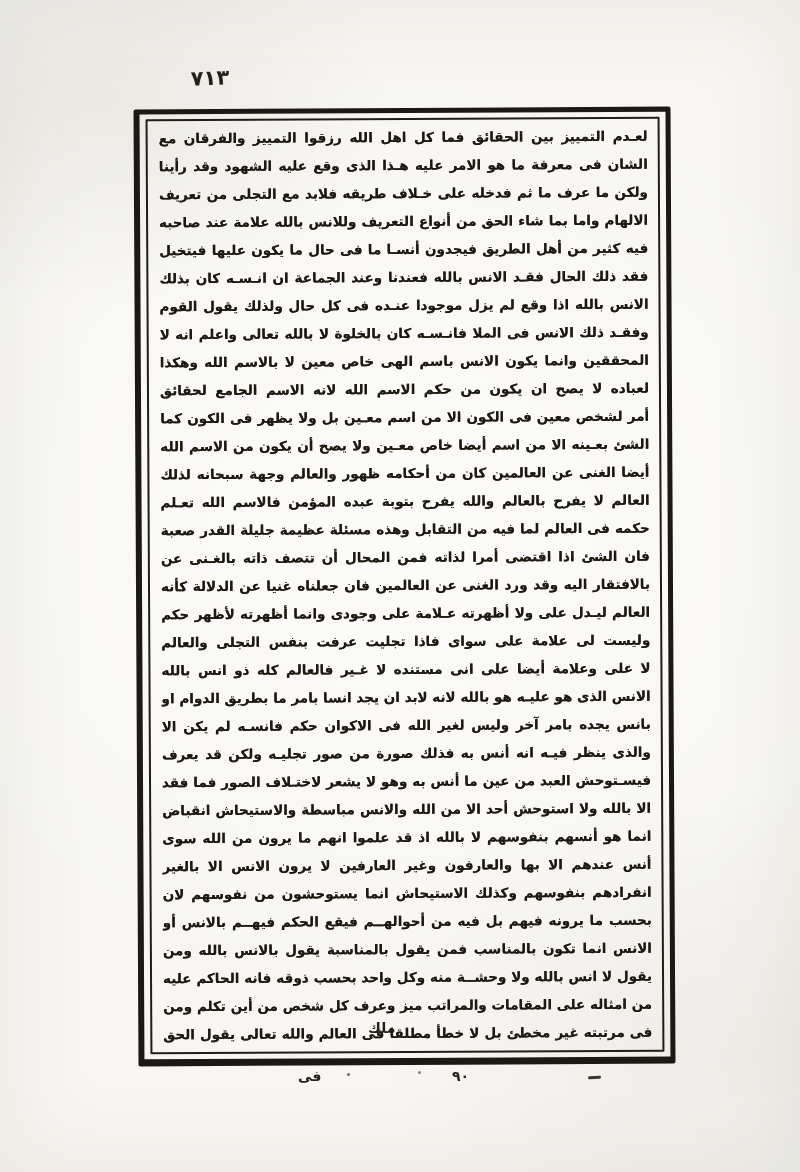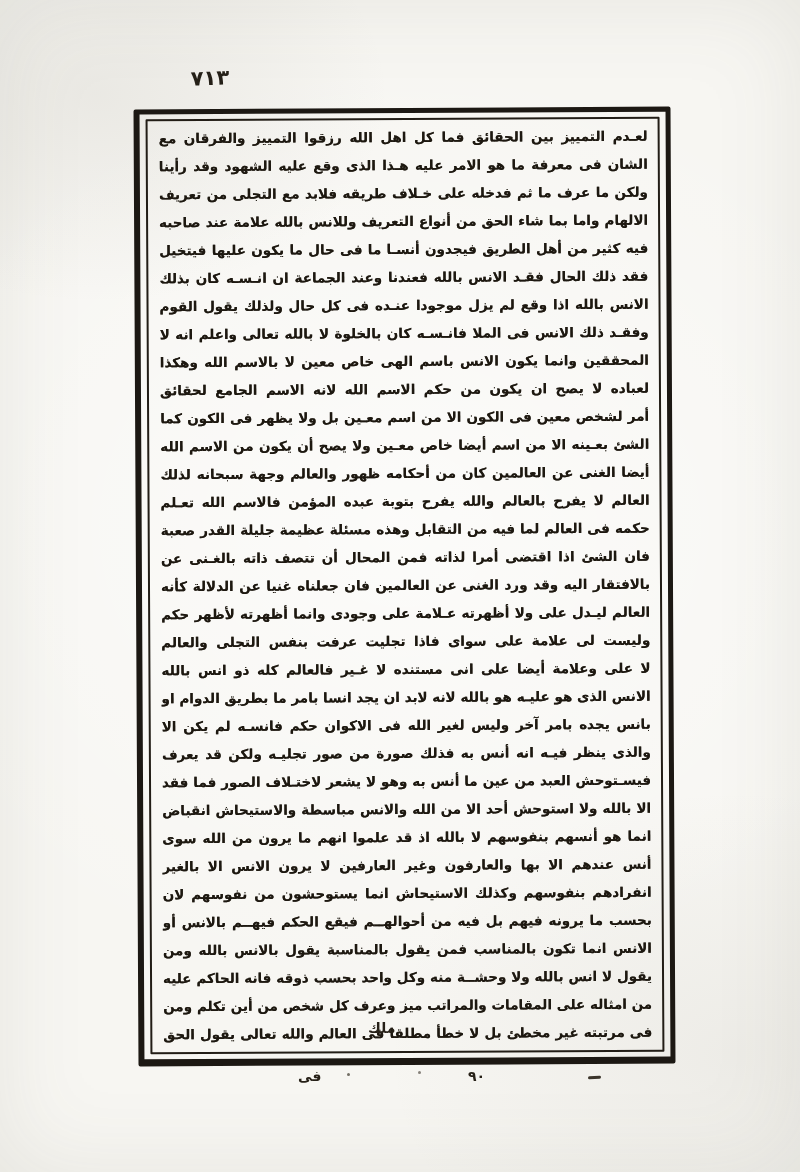--- a/index.html
+++ b/index.html
@@ -75,21 +75,21 @@
     white-space: normal;
   }
   .footer-marks span {
     position: absolute;
     font-size: 14px;
     font-weight: bold;
     color: #262017;
     direction: rtl;
     text-align: right;
   }
-  .mark-number   { left: 468px; top: 1068px; letter-spacing: 1px; }
+  .mark-number   { left: 452px; top: 1068px; letter-spacing: 1px; }
   .mark-middle   { left: 368px; top: 1020px; }
   .mark-catchword{ left: 298px; top: 1068px; }
   .speck {
     position: absolute;
     background: #3a342a;
     border-radius: 2px;
   }
   .speck-1 { left: 588px; top: 1076px; width: 13px; height: 3px; transform: rotate(-4deg); }
   .speck-2 { left: 347px; top: 1073px; width: 3px;  height: 3px; opacity: .7; }
   .speck-3 { left: 418px; top: 1071px; width: 3px;  height: 3px; opacity: .6; }

